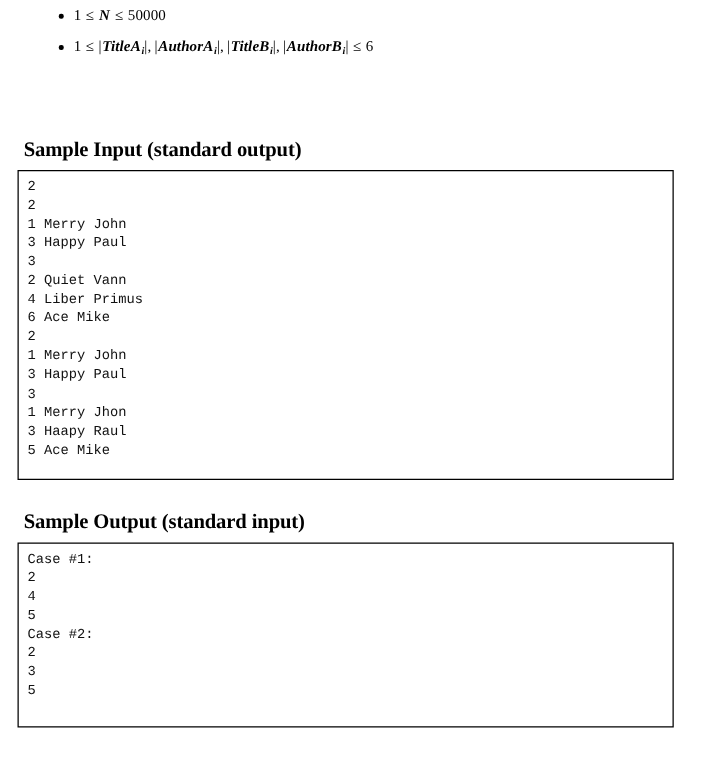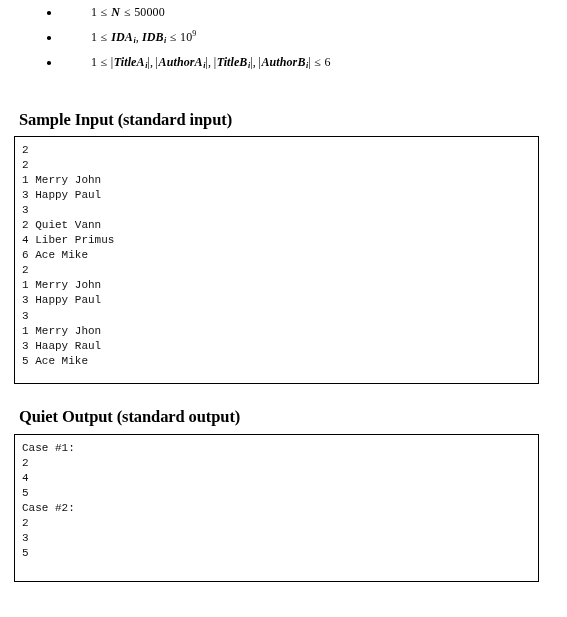--- a/index.html
+++ b/index.html
@@ -23,21 +23,21 @@
     padding: 0;
     position: absolute;
     left: 0;
     top: 0;
     width: 567px;
   }
   .constraints li {
     position: relative;
     height: 25px;
     line-height: 25px;
-    padding-left: 91px;
+    padding-left: 59px;
     font-size: 11.5px;
     white-space: nowrap;
   }
   .constraints li::before {
     content: "";
     position: absolute;
     left: 47px;
     top: 11px;
     width: 3.6px;
     height: 3.6px;
@@ -119,49 +119,46 @@
 </style>
 </head>
 <body>
 
 <ul class="constraints">
 
   <li>
     <span class="math"><span class="mn">1</span><span class="mo">≤</span><span class="mi">N</span><span class="mo">≤</span><span class="mn">50000</span></span>
   </li>
 
-  <li>
-    <span class="math"><span class="mn">1</span><span class="mo">≤</span><span class="mi">IDA</span><sub>i</sub><span class="mcomma">,</span><span class="mi">IDB</span><sub>i</sub><span class="mo">≤</span><span class="mn">10</span><sup>9</sup></span>
-  </li>
 
   <li>
     <span class="math"><span class="mn">1</span><span class="mo">≤</span><span class="bar">|</span><span class="mi">TitleA</span><sub>i</sub><span class="bar">|</span><span class="mcomma">,</span><span class="bar">|</span><span class="mi">AuthorA</span><sub>i</sub><span class="bar">|</span><span class="mcomma">,</span><span class="bar">|</span><span class="mi">TitleB</span><sub>i</sub><span class="bar">|</span><span class="mcomma">,</span><span class="bar">|</span><span class="mi">AuthorB</span><sub>i</sub><span class="bar">|</span><span class="mo">≤</span><span class="mn">6</span></span>
   </li>
 
 </ul>
 
-<h2 class="section-heading" id="heading-input">Sample Input (standard input)</h2>
+<h2 class="section-heading" id="heading-input">Sample Input (standard output)</h2>
 
 <pre class="code-block" id="sample-input-block">2
 2
 1 Merry John
 3 Happy Paul
 3
 2 Quiet Vann
 4 Liber Primus
 6 Ace Mike
 2
 1 Merry John
 3 Happy Paul
 3
 1 Merry Jhon
 3 Haapy Raul
 5 Ace Mike</pre>
 
-<h2 class="section-heading" id="heading-output">Quiet Output (standard output)</h2>
+<h2 class="section-heading" id="heading-output">Sample Output (standard input)</h2>
 
 <pre class="code-block" id="sample-output-block">Case #1:
 2
 4
 5
 Case #2:
 2
 3
 5</pre>
 

